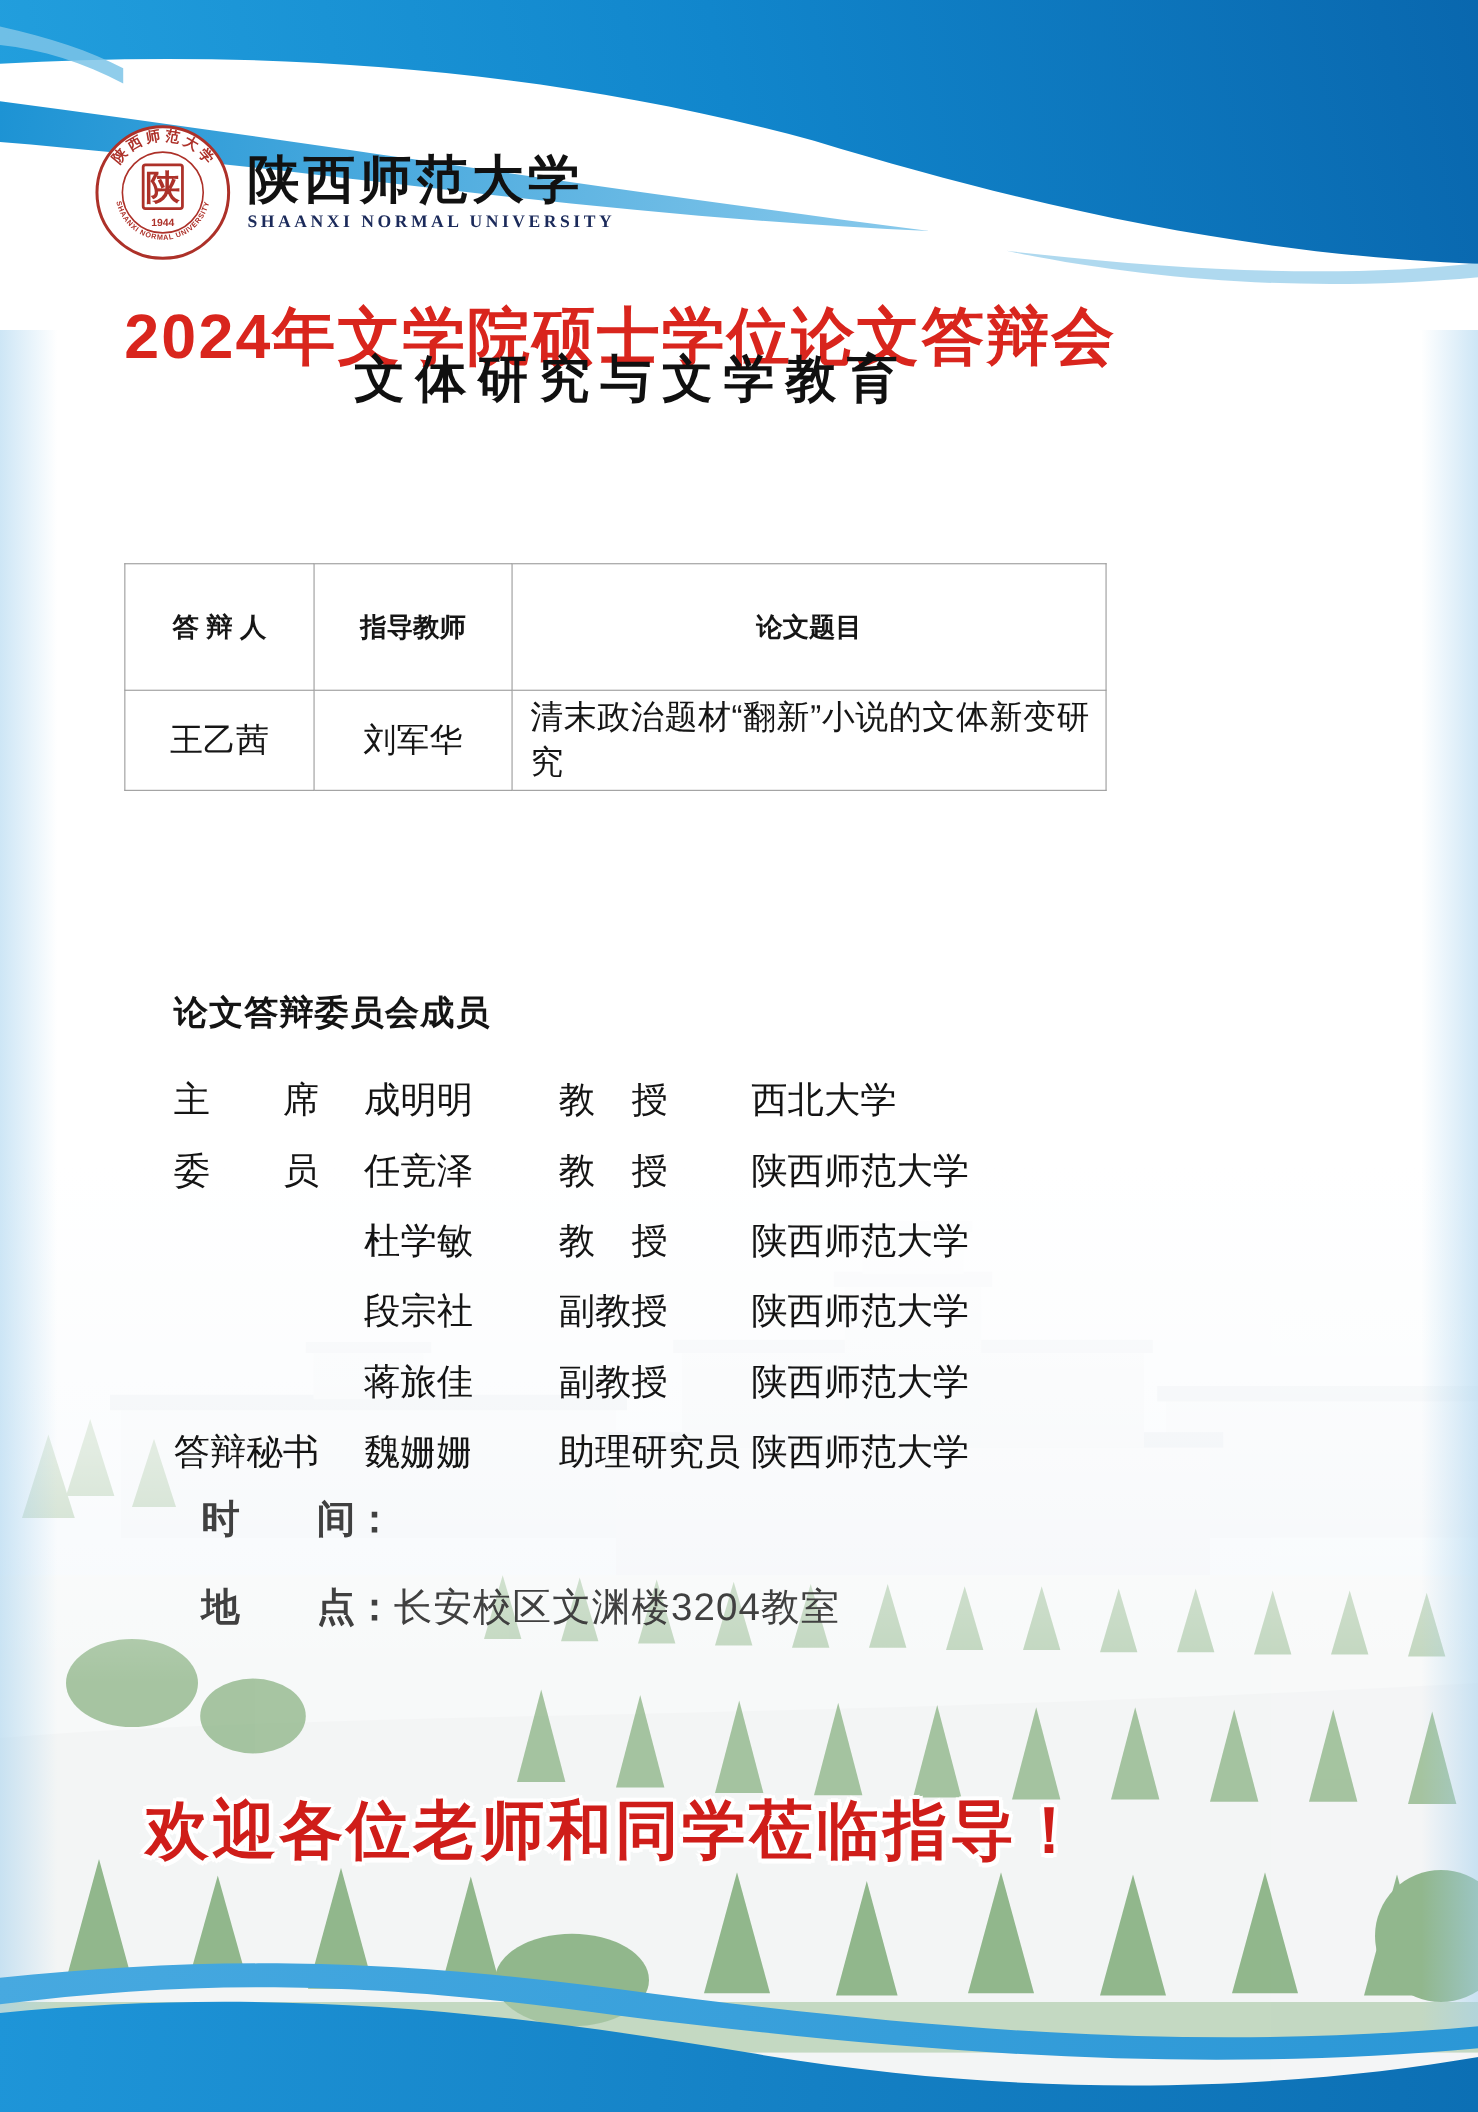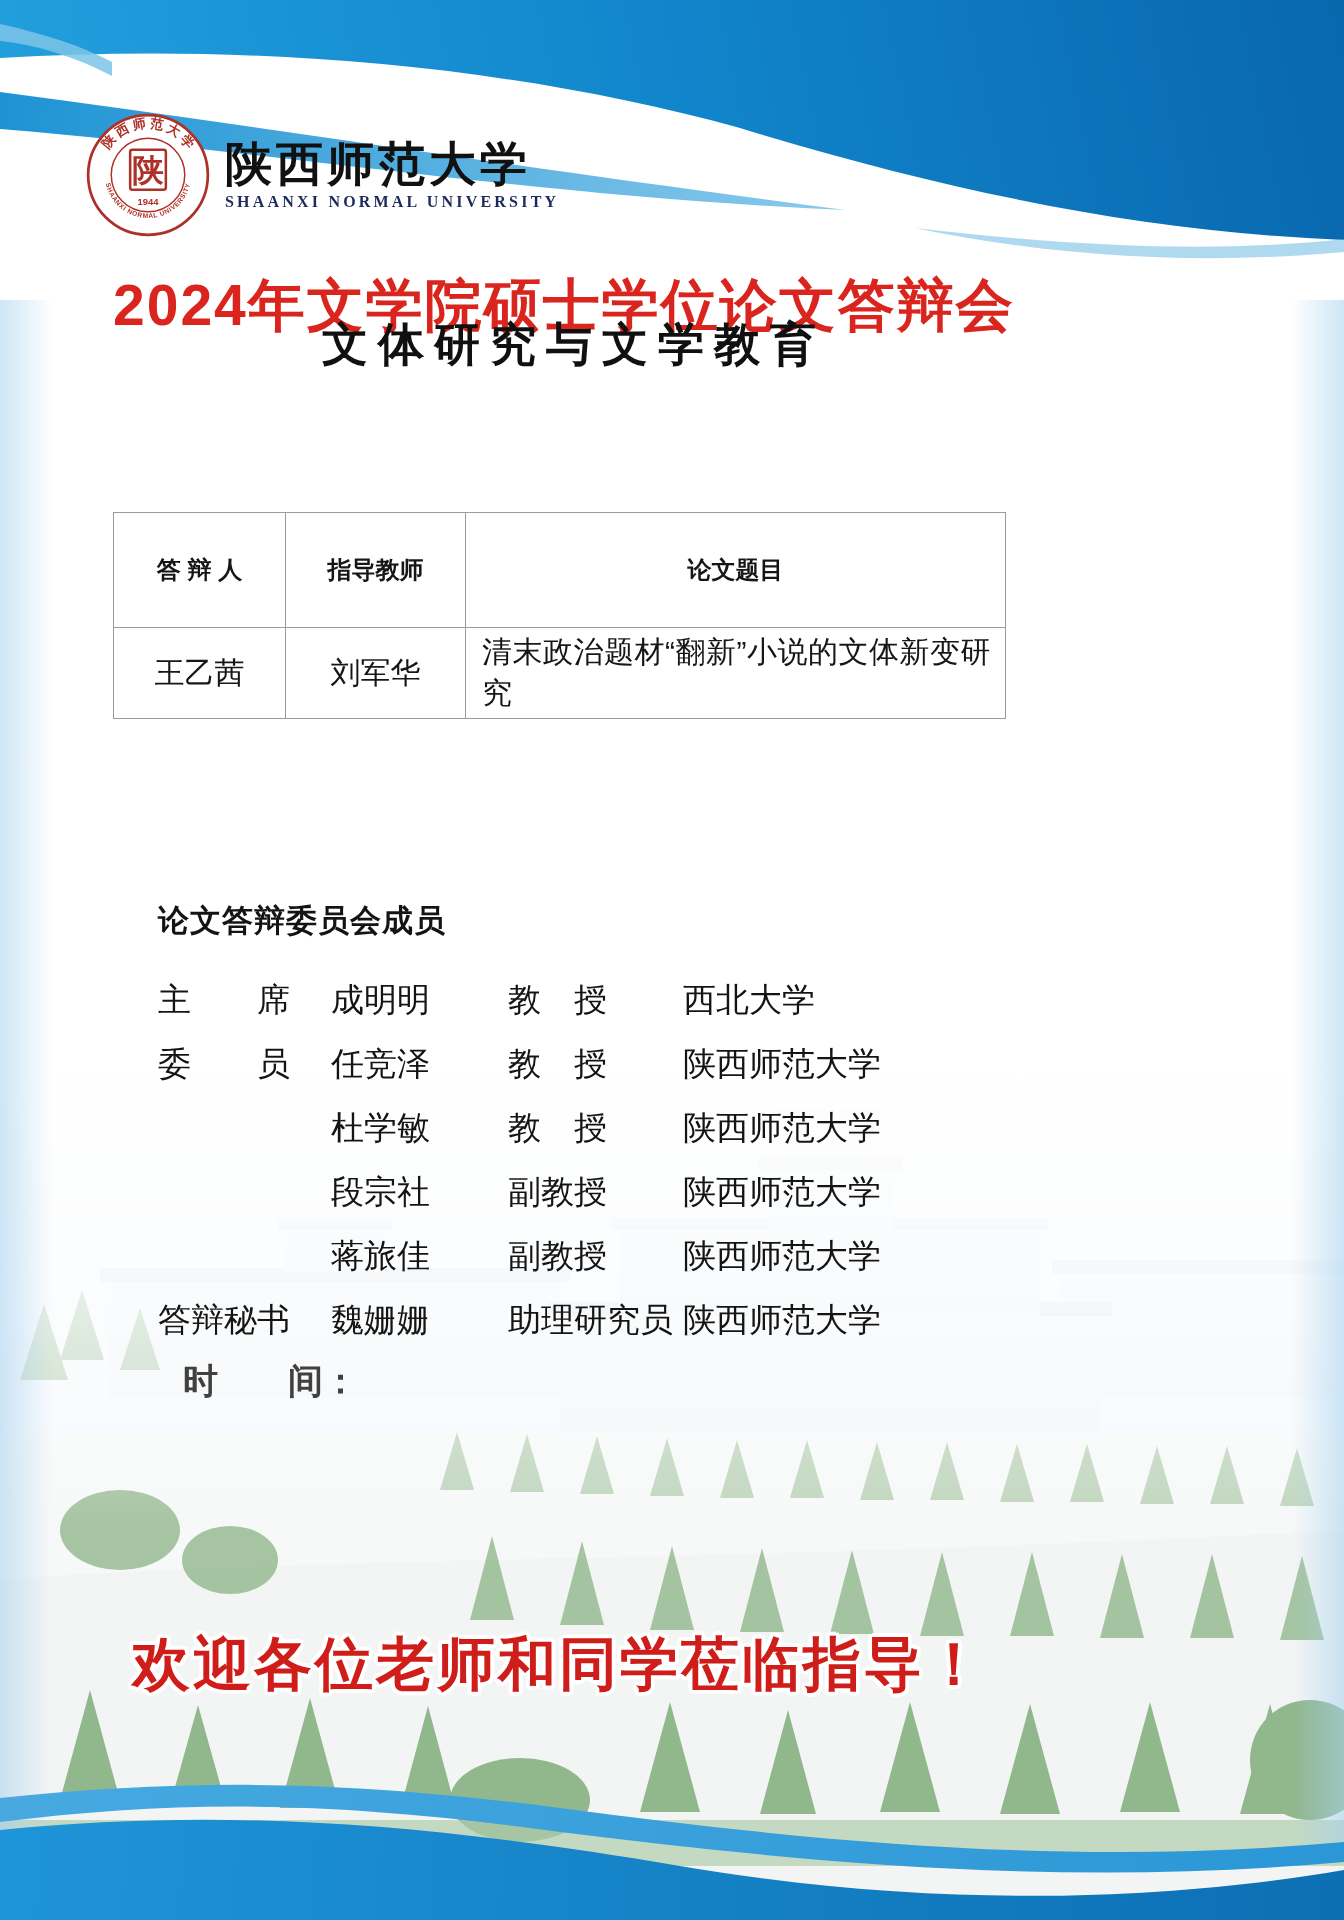--- a/index.html
+++ b/index.html
@@ -270,17 +270,21 @@
       <span class="member-name">魏姗姗</span>
       <span class="member-title">助理研究员</span>
       <span class="member-affiliation">陕西师范大学</span>
     </div>
   </div>
 
   <div class="schedule">
     <div class="sched-row">
       <span class="sched-label">时　　间：</span>
     </div>
+    <div class="sched-row">
+      <span class="sched-label">地　　点：</span>
+      <span class="sched-value">长安校区文渊楼3204教室</span>
+    </div>
   </div>
 
   <div class="welcome">欢迎各位老师和同学莅临指导！</div>
 
 </div>
 
 </body></html>

